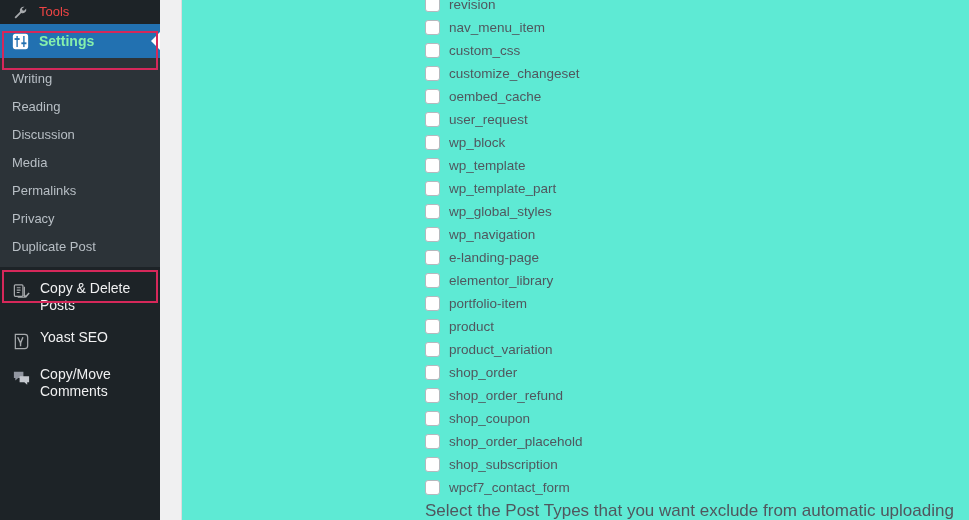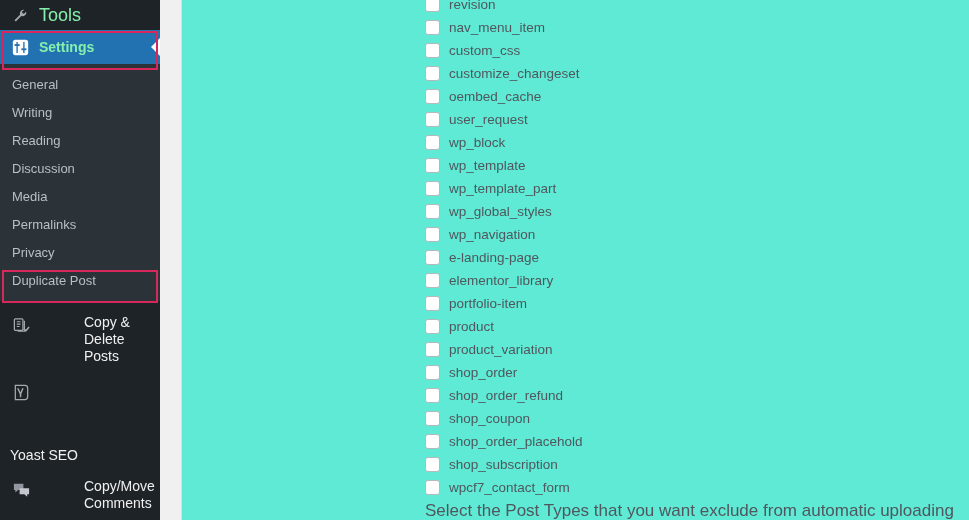--- a/index.html
+++ b/index.html
@@ -14,22 +14,22 @@
   
   .sidebar {
     width: 160px; height: 520px;
     background: #1d2327;
     flex: 0 0 160px;
     position: relative;
     overflow: hidden;
   }
   .menu-top {
     display: flex; align-items: center;
-    height: 30px; padding-left: 10px;
-    color: #86efac; font-size: 18px;
+    height: 24px; padding-left: 10px;
+    color: #ef4444; font-size: 13px;
   }
   .menu-top .ico {
     width: 20px; height: 20px; margin-right: 9px;
     display: flex; align-items: center; justify-content: center;
     flex: 0 0 20px;
   }
   .menu-top .ico svg { display: block; }
   .menu-top .lbl { line-height: 1.25; }
 
   .menu-current {
@@ -61,21 +61,21 @@
     font-size: 13px; color: #b8bfc5;
   }
   .submenu-item.active {
     color: #ffffff; font-weight: bold;
   }
 
   .menu-bottom-group { background: #1d2327; padding-top: 5px; }
   .menu-bottom {
     display: flex; align-items: flex-start;
     min-height: 30px; padding: 5px 6px 5px 10px;
-    color: #f0f0f1; font-size: 14px; gap: 44px;
+    color: #f0f0f1; font-size: 14px;
   }
   .menu-bottom .ico {
     width: 22px; height: 22px; margin-right: 8px; flex: 0 0 22px;
     display: flex; align-items: center; justify-content: center;
     margin-top: 1px;
   }
   .menu-bottom .lbl { line-height: 17px; }
 
   
   .annot {
@@ -157,23 +157,20 @@
           <rect x="3" y="6" width="6" height="2.2" fill="#2271b1"></rect>
           <rect x="11" y="11" width="6" height="2.2" fill="#2271b1"></rect>
         </svg>
       </span>
       <span class="lbl">Settings</span>
       <span class="arrow-indicator"></span>
     </div>
 
     <div class="submenu">
       <div class="submenu-item">
-        <span>General</span>
-      </div>
-      <div class="submenu-item">
         <span>Writing</span>
       </div>
       <div class="submenu-item">
         <span>Reading</span>
       </div>
       <div class="submenu-item">
         <span>Discussion</span>
       </div>
       <div class="submenu-item">
         <span>Media</span>
@@ -194,21 +191,21 @@
         <span class="ico">
           <svg width="19" height="19" viewBox="0 0 20 20" fill="none" stroke="#a7aaad" stroke-width="1.3">
             <rect x="2.5" y="2" width="9" height="12" rx="1"></rect>
             <path d="M5 5h4M5 7.5h4M5 10h3"></path>
             <path d="M13 4v11H6"></path>
             <path d="M12.5 12.5l2 2 3.5-4" stroke-width="1.6"></path>
           </svg>
         </span>
         <span class="lbl">Copy &amp; Delete Posts</span>
       </div>
-      <div class="menu-bottom" style="padding-top:10px;flex-direction:column;">
+      <div class="menu-bottom" style="padding-top:10px;">
         <span class="ico">
           <svg width="19" height="19" viewBox="0 0 20 20">
             <path d="M3.5 2.5h10a3 3 0 0 1 3 3v9a3 3 0 0 1-3 3h-10z" fill="none" stroke="#a7aaad" stroke-width="1.3"></path>
             <path d="M6 5.5l3 6 2.5-6" fill="none" stroke="#a7aaad" stroke-width="1.5"></path>
             <path d="M9 11.5v3.5" stroke="#a7aaad" stroke-width="1.5"></path>
           </svg>
         </span>
         <span class="lbl">Yoast SEO</span>
       </div>
       <div class="menu-bottom" style="padding-top:9px;">

